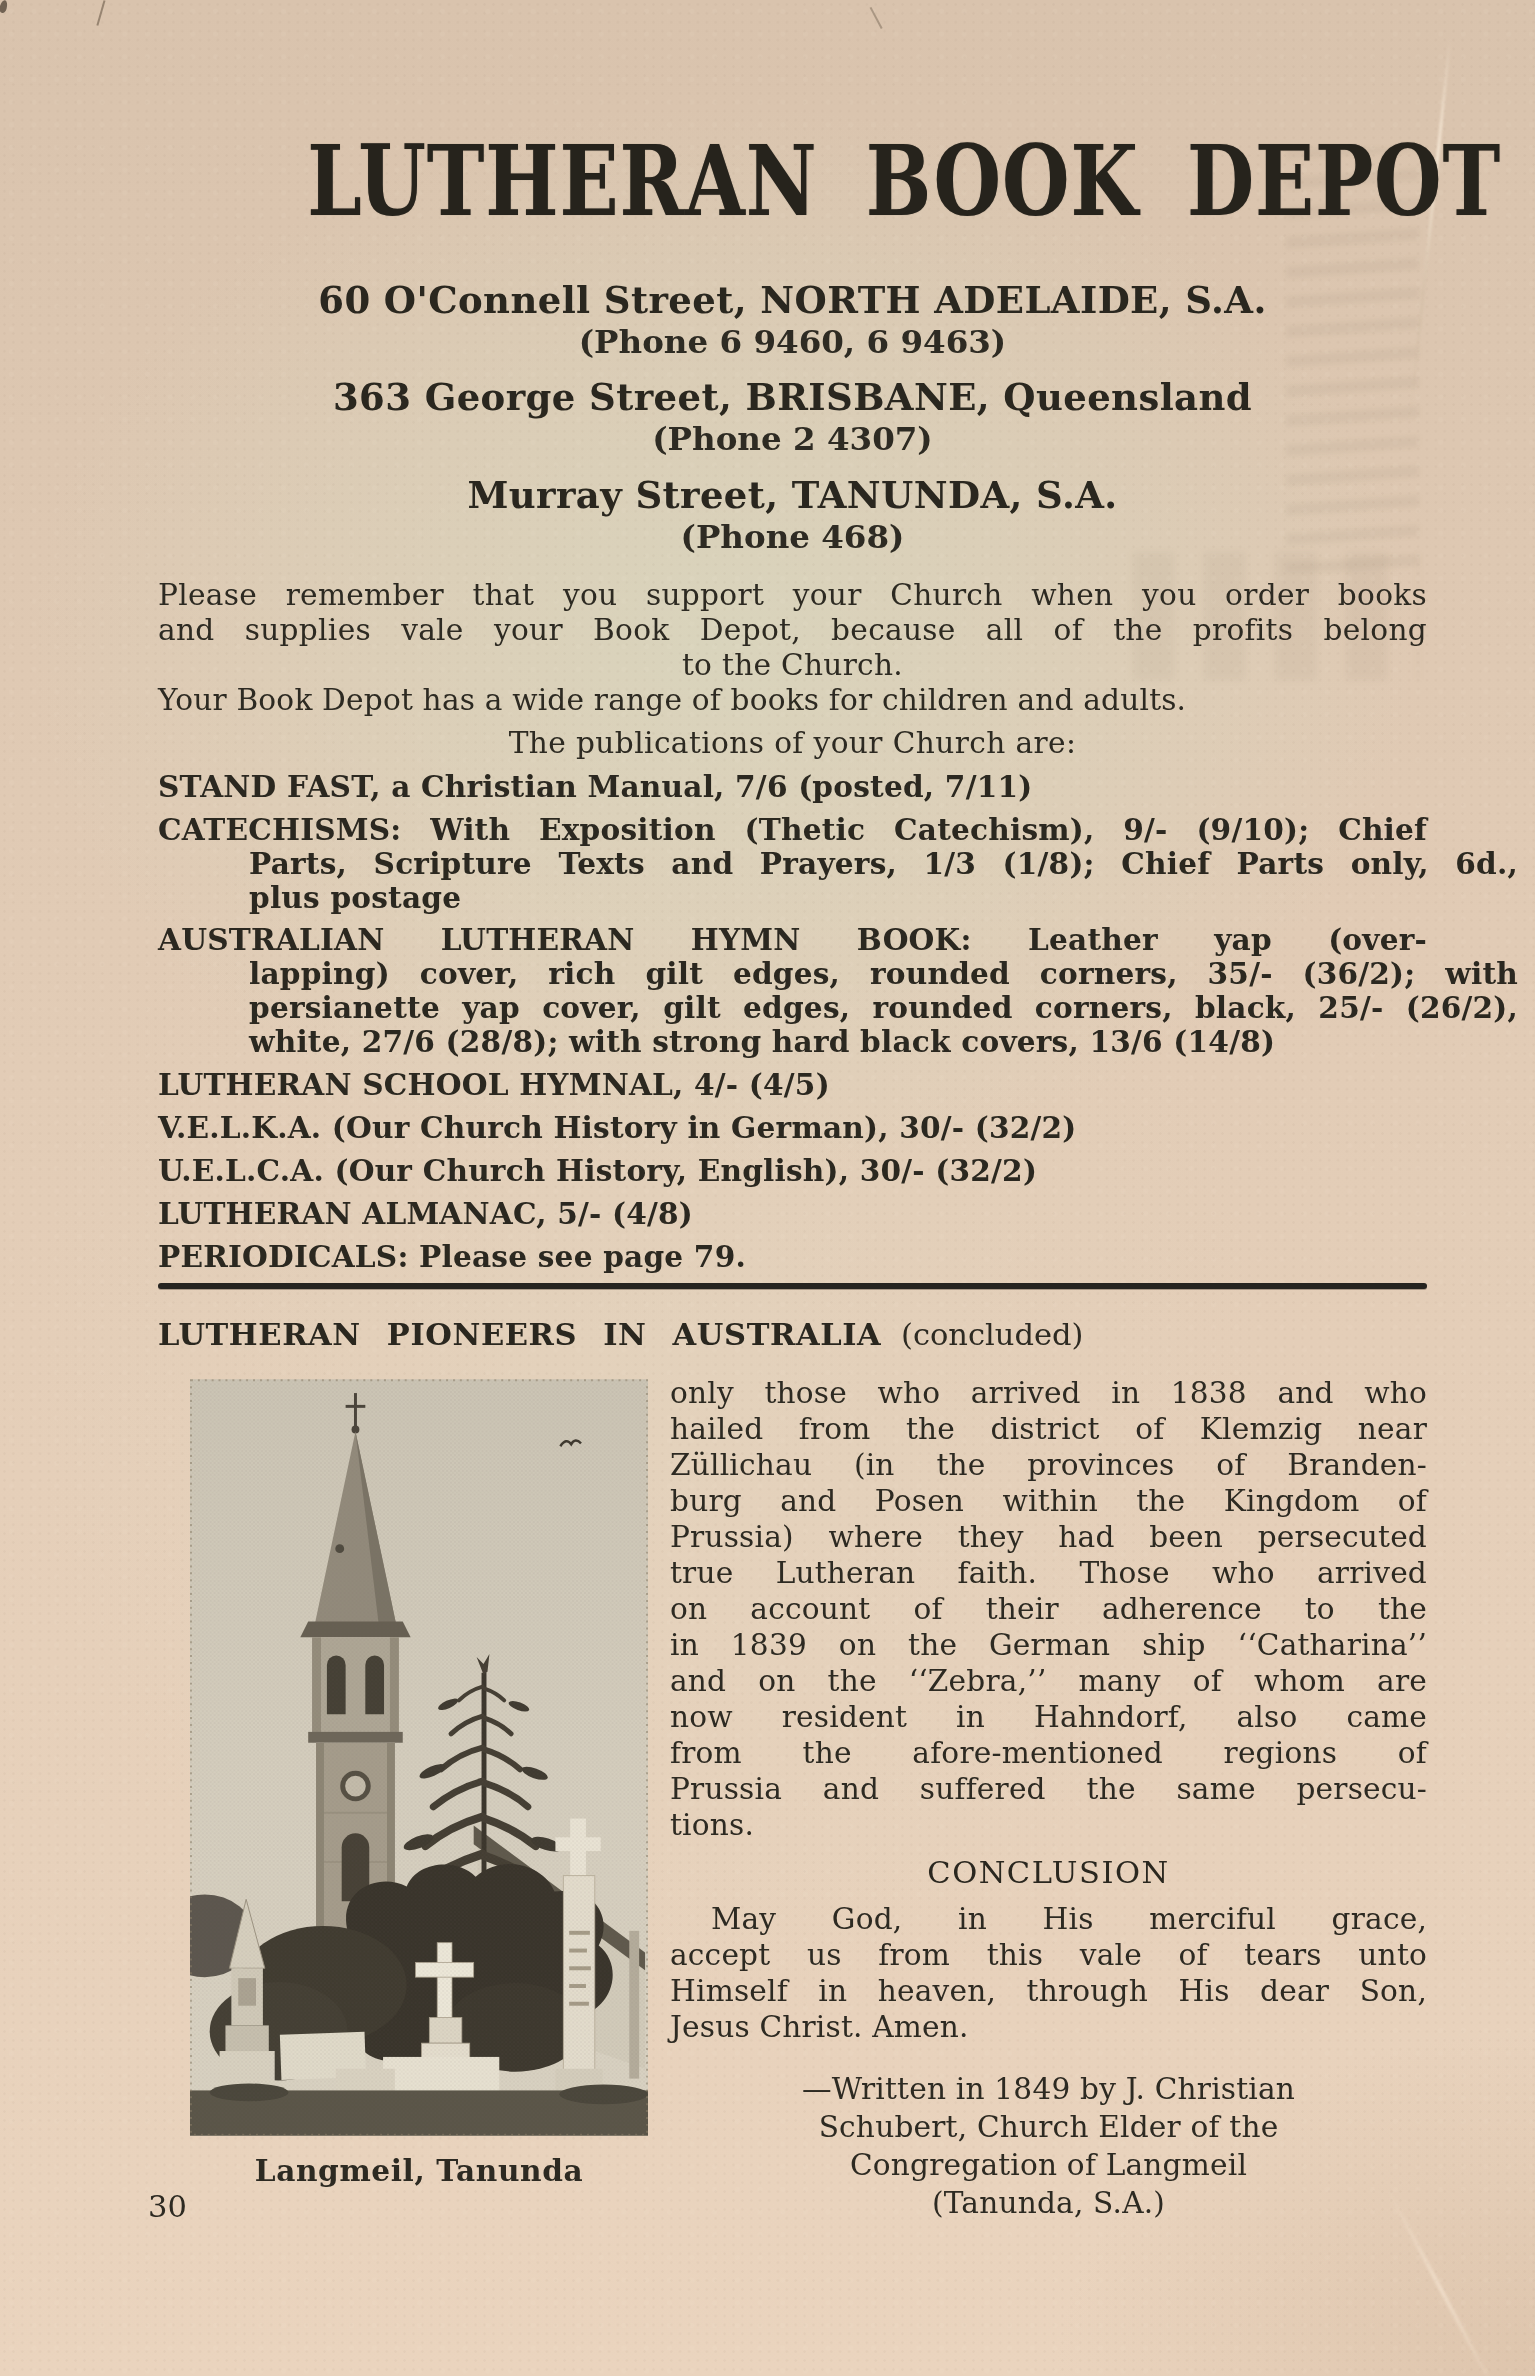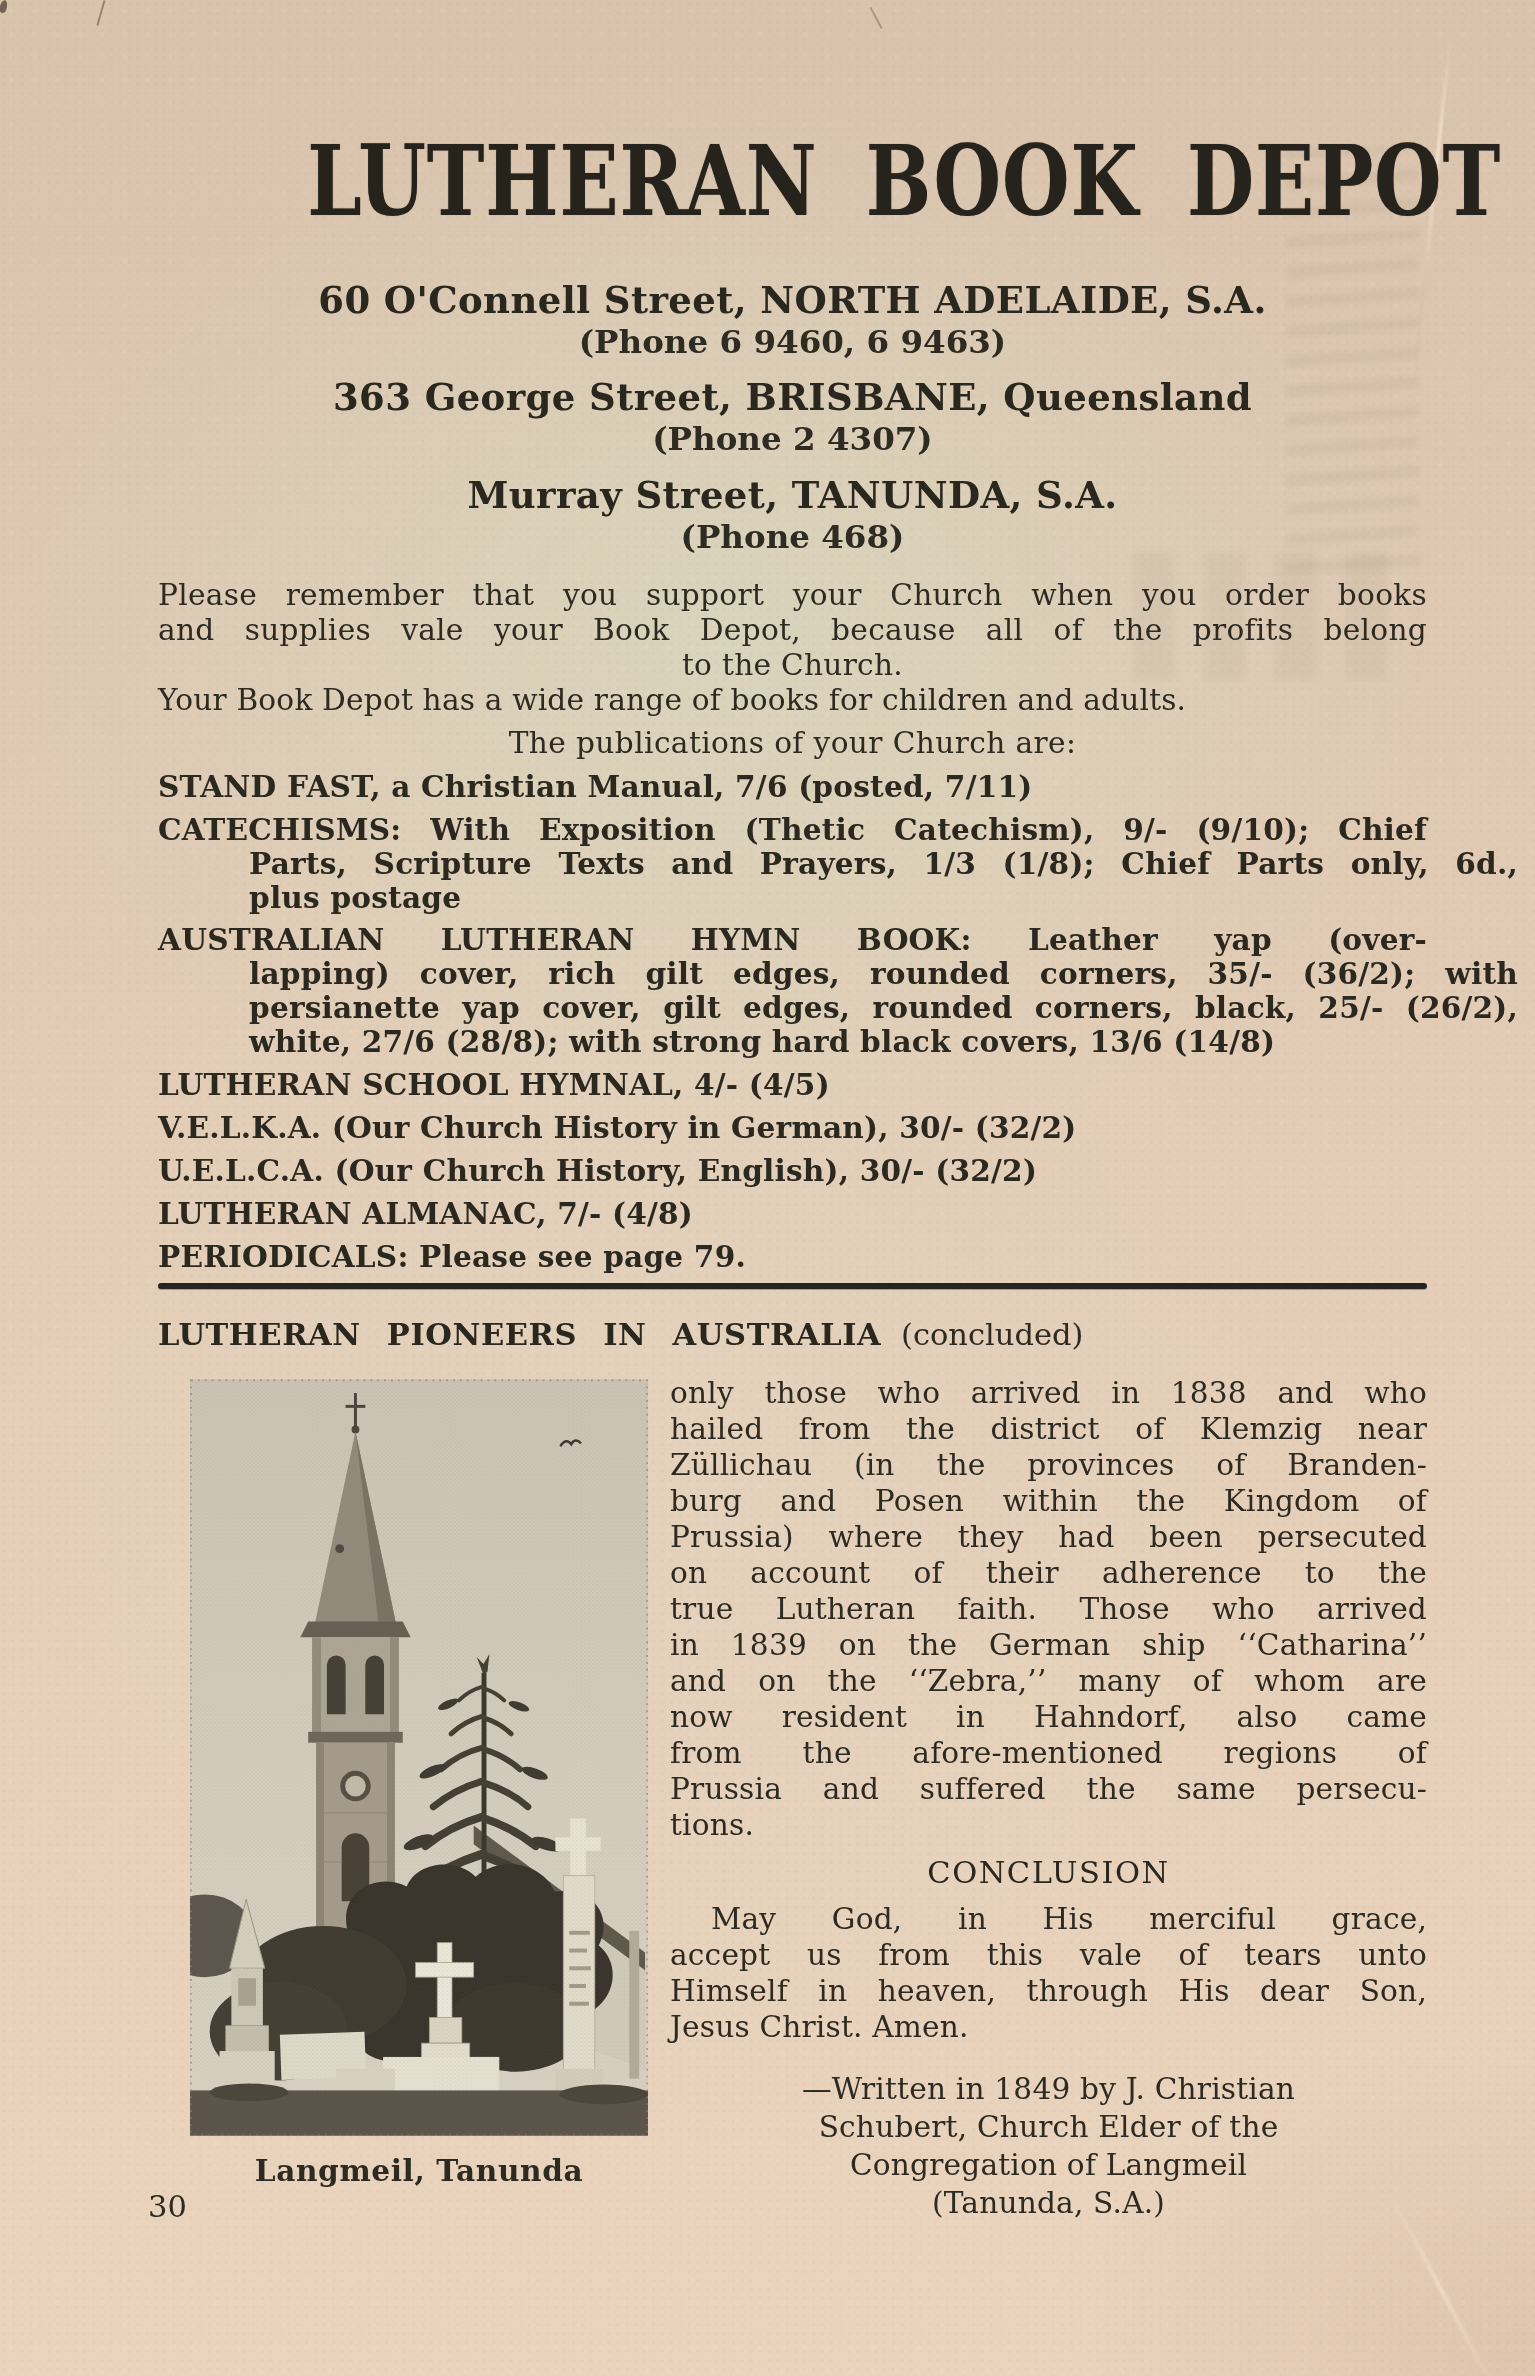--- a/index.html
+++ b/index.html
@@ -134,21 +134,21 @@
         <div class="pub">
           <div class="ln lnl">LUTHERAN SCHOOL HYMNAL, 4/- (4/5)</div>
         </div>
         <div class="pub">
           <div class="ln lnl">V.E.L.K.A. (Our Church History in German), 30/- (32/2)</div>
         </div>
         <div class="pub">
           <div class="ln lnl">U.E.L.C.A. (Our Church History, English), 30/- (32/2)</div>
         </div>
         <div class="pub">
-          <div class="ln lnl">LUTHERAN ALMANAC, 7/- (4/8)</div>
+          <div class="ln lnl">LUTHERAN ALMANAC, 5/- (4/8)</div>
         </div>
         <div class="pub">
           <div class="ln lnl">PERIODICALS: Please see page 79.</div>
         </div>
       </div>
   </div>
 
   <div class="rule"></div>
 
   <div class="article-head z">
@@ -275,22 +275,22 @@
   </div>
   <div class="caption">Langmeil, Tanunda</div>
 
   <div class="rightcol">
     <div>
         <div class="ln jl">only those who arrived in 1838 and who</div>
         <div class="ln jl">hailed from the district of Klemzig near</div>
         <div class="ln jl">Züllichau (in the provinces of Branden-</div>
         <div class="ln jl">burg and Posen within the Kingdom of</div>
         <div class="ln jl">Prussia) where they had been persecuted</div>
+        <div class="ln jl">true Lutheran faith. Those who arrived</div>
         <div class="ln jl">on account of their adherence to the</div>
-        <div class="ln jl">true Lutheran faith. Those who arrived</div>
         <div class="ln jl">in 1839 on the German ship ‘‘Catharina’’</div>
         <div class="ln jl">and on the ‘‘Zebra,’’ many of whom are</div>
         <div class="ln jl">now resident in Hahndorf, also came</div>
         <div class="ln jl">from the afore-mentioned regions of</div>
         <div class="ln jl">Prussia and suffered the same persecu-</div>
         <div class="ln lnl">tions.</div>
       </div>
     <div class="conc">CONCLUSION</div>
     <div class="concp">
         <div class="ln jl find">May God, in His merciful grace,</div>

